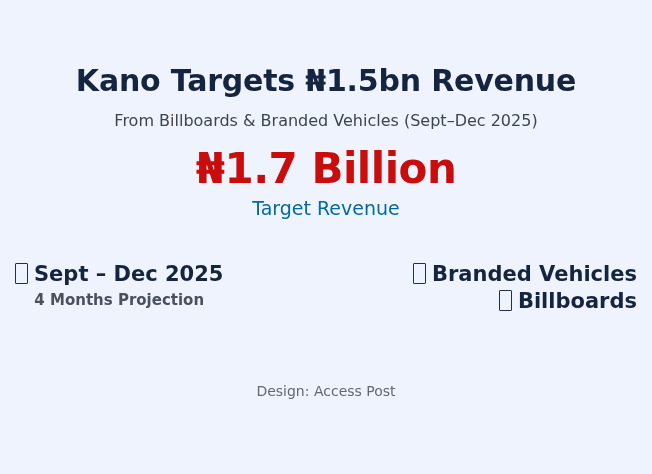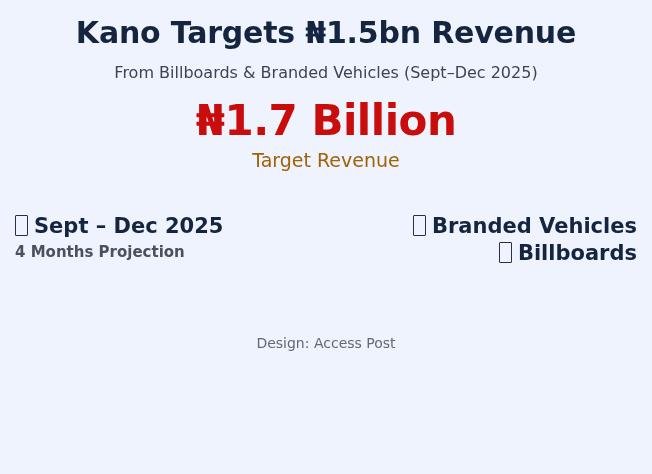--- a/index.html
+++ b/index.html
@@ -19,20 +19,21 @@
     width: 652px;
     height: 474px;
     background: #eef3fd;
     box-sizing: border-box;
   }
 
   
   .header {
     padding-top: 16px;
     text-align: center;
+    margin-top: 48px;
   }
 
   .poster-title {
     font-size: 30px;
     font-weight: bold;
     color: #15243f;
     letter-spacing: -0.2px;
     line-height: 1.15;
     margin: 0;
   }
@@ -56,40 +57,40 @@
     font-weight: bold;
     color: #c90c0c;
     line-height: 1.1;
     margin: 0;
     letter-spacing: -0.5px;
   }
 
   .hero-caption {
     font-size: 19px;
     font-weight: normal;
-    color: #a16207;
+    color: #0369a1;
     line-height: 1.2;
     margin: 5px 0 0 0;
   }
 
   
   .detail-band {
     position: absolute;
     top: 213px;
     left: 0;
     right: 0;
     display: flex;
     justify-content: space-between;
     align-items: flex-start;
     padding: 0 15px;
     box-sizing: border-box;
   }
 
   .detail-col-left {
-    text-align: left;
+    text-align: center;
   }
 
   .detail-col-right {
     text-align: right;
   }
 
   .detail-headline {
     font-size: 21px;
     font-weight: bold;
     color: #15243f;

